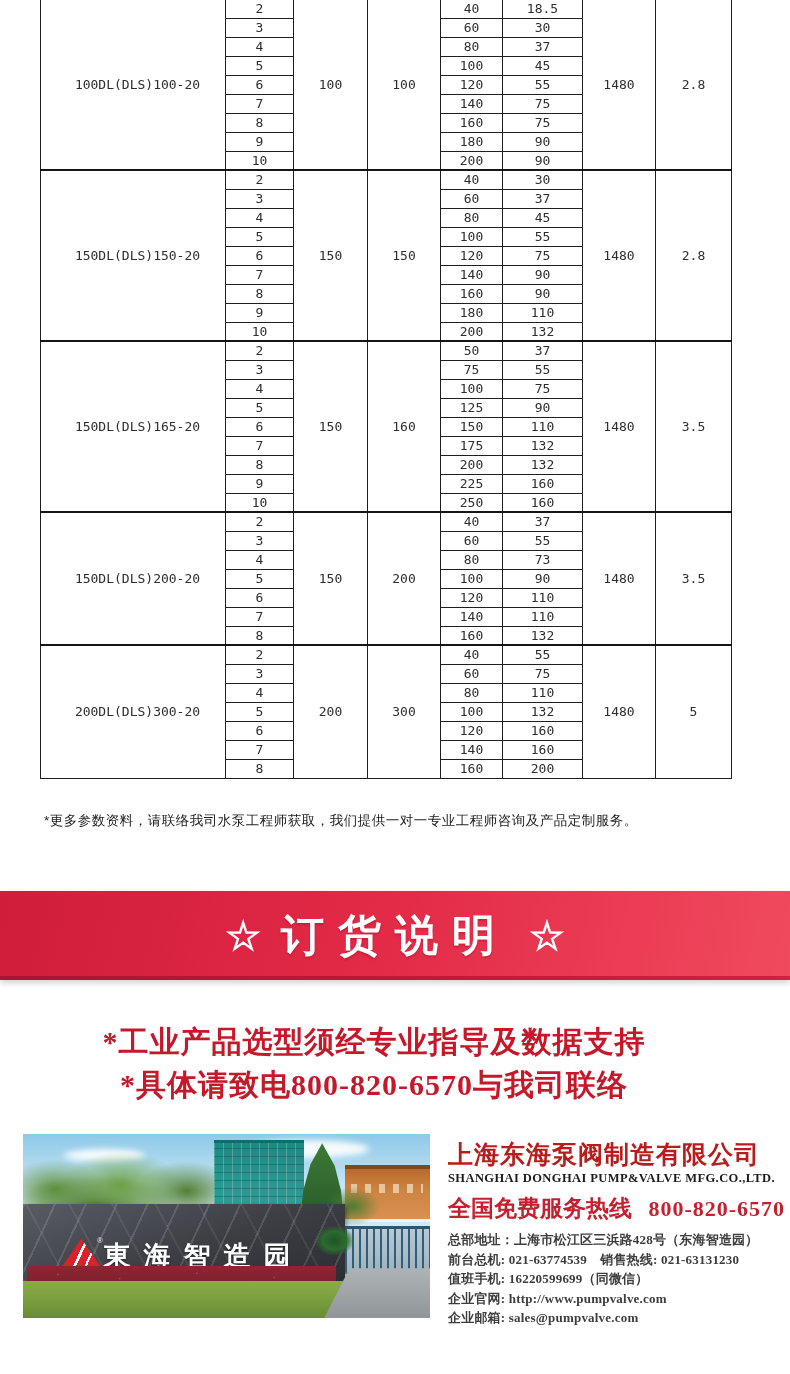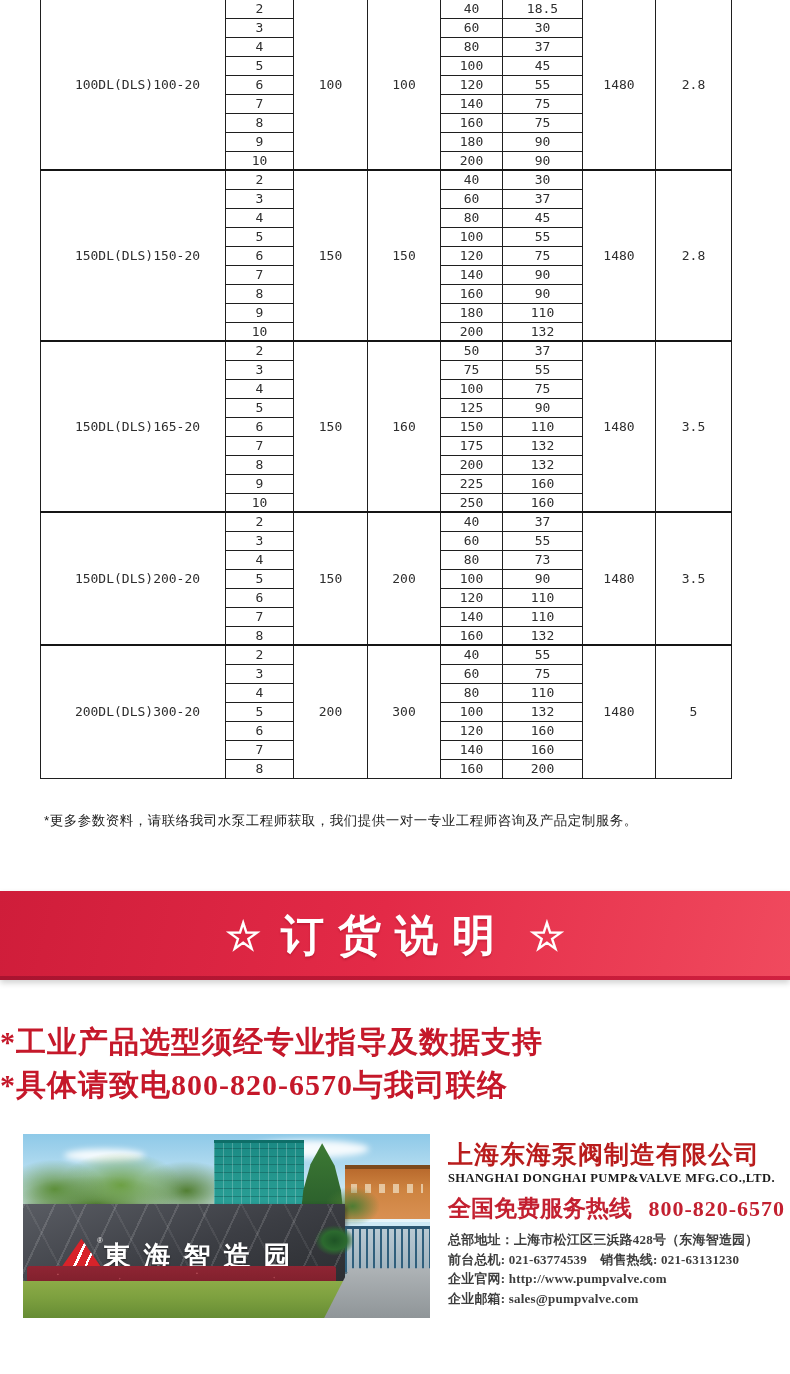--- a/index.html
+++ b/index.html
@@ -47,21 +47,21 @@
   }
   .banner-star { font-size:40px; margin:0 20px; line-height:1; }
   .banner-title {
     font-size:43px; letter-spacing:14px; line-height:1;
     font-family:"Liberation Sans", sans-serif; font-weight:bold;
     text-shadow:0 2px 2px rgba(120,0,20,0.25);
   }
 
   
   .notice {
-    position:absolute; left:0; top:1020px; width:748px; text-align:left;
+    position:absolute; left:0; top:1020px; width:748px; text-align:center;
     font-family:"Liberation Serif", serif; font-weight:bold;
     color:#c5182a;
   }
   .notice .line { font-size:30px; line-height:43px; letter-spacing:1px; }
 
   
   .photo {
     position:absolute; left:23px; top:1134px; width:407px; height:184px;
     overflow:hidden; background:#cfe9f5;
   }
@@ -464,18 +464,19 @@
   <div class="info">
     <div class="company-cn">上海东海泵阀制造有限公司</div>
     <div class="company-en">SHANGHAI DONGHAI PUMP&amp;VALVE MFG.CO.,LTD.</div>
     <div class="hotline">
       <span class="hl-label">全国免费服务热线</span>
       <span class="hl-number">800-820-6570</span>
     </div>
     <div class="contacts">
       <div class="contact-line">总部地址：上海市松江区三浜路428号（东海智造园）</div>
       <div class="contact-line">前台总机: 021-63774539　销售热线: 021-63131230</div>
+      <div class="contact-line">值班手机: 16220599699（同微信）</div>
       <div class="contact-line">企业官网: http://www.pumpvalve.com</div>
       <div class="contact-line">企业邮箱: sales@pumpvalve.com</div>
     </div>
   </div>
 
 </div>
 
 </body></html>

